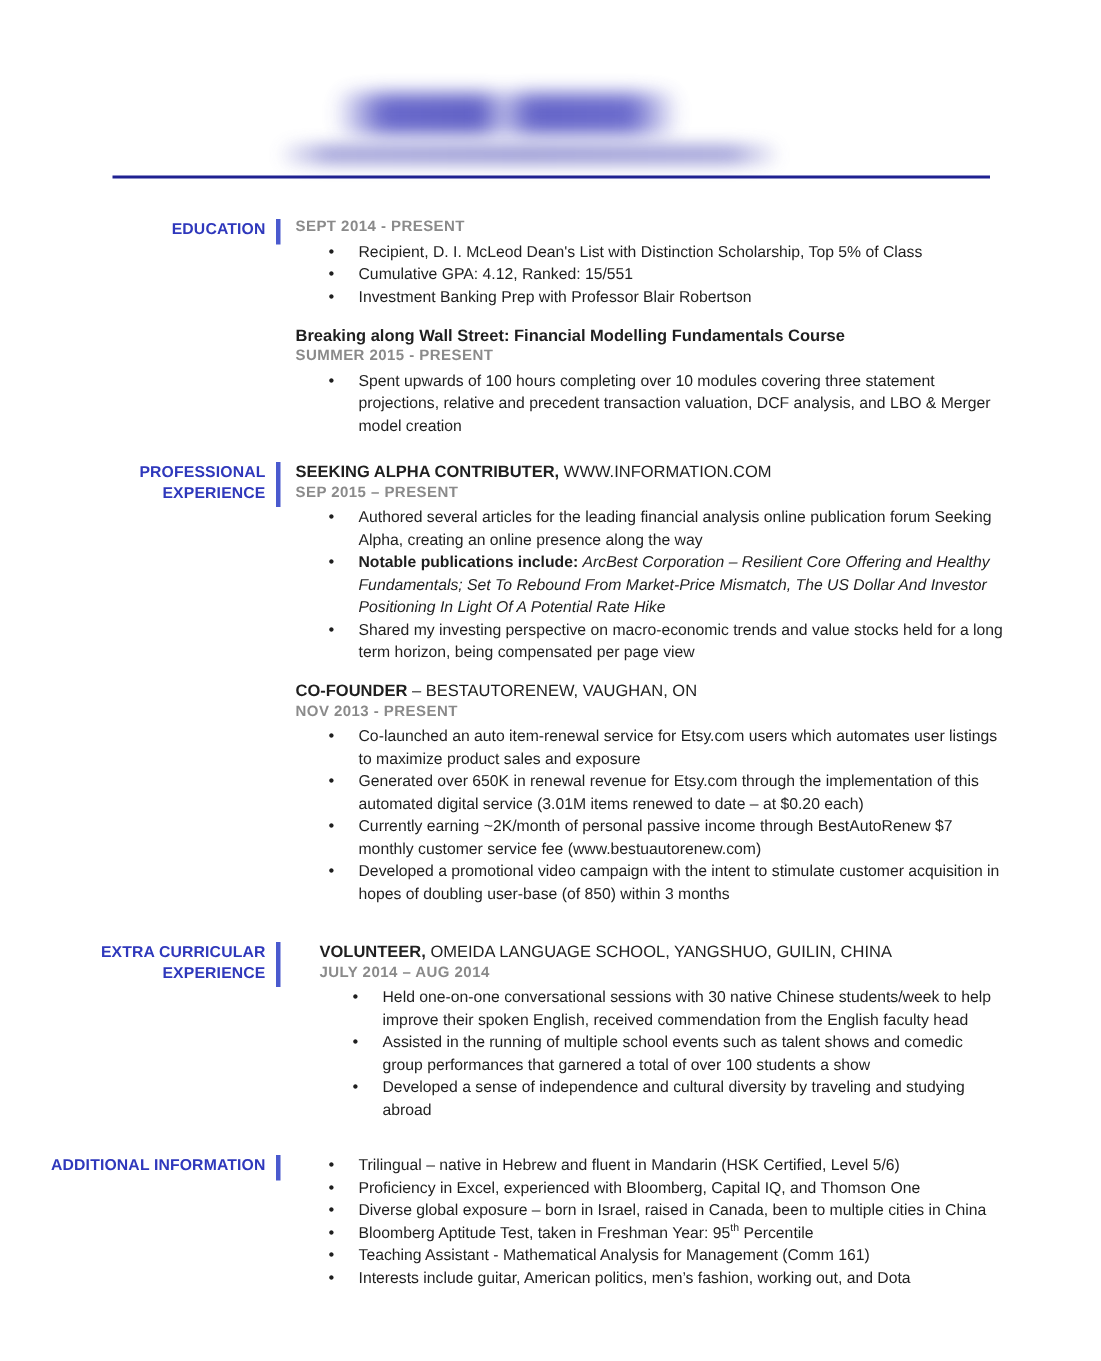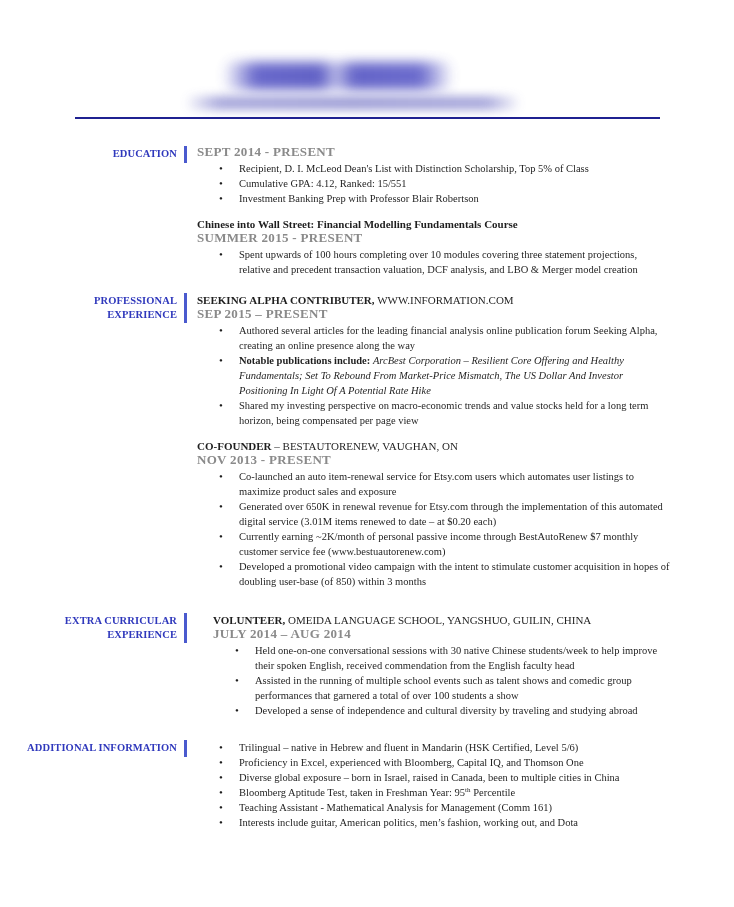--- a/index.html
+++ b/index.html
@@ -2,21 +2,21 @@
 <html><head>
 <meta charset="utf-8">
 <style>
   * { box-sizing: border-box; margin: 0; padding: 0; }
   html, body { background: #ffffff; }
   .page {
     position: relative;
     width: 734px;
     height: 907px;
     background: #ffffff;
-    font-family: Liberation Serif, serif;
+    font-family: Liberation Sans, sans-serif;
     color: #1f1f1f;
     overflow: hidden;
   }
 
   
   .blur-name {
     position: absolute;
     left: 224px; top: 62px;
     width: 228px; height: 28px;
     background: linear-gradient(90deg,
@@ -67,21 +67,21 @@
     line-height: 13.5px;
     letter-spacing: 0.1px;
     white-space: nowrap;
   }
   .content-col { flex: 1 1 auto; padding-left: 10px; padding-right: 64px; }
 
   .entry + .entry { margin-top: 11px; }
   .entry-title { font-size: 11px; line-height: 15px; }
   .entry-title .tb { font-weight: bold; }
   .entry-date {
-    font-size: 13px;
+    font-size: 10px;
     line-height: 12px;
     font-weight: bold;
     color: #8a8a8a;
     letter-spacing: 0.3px;
     margin-bottom: 3px;
   }
   ul.bullets { list-style: none; font-size: 10.5px; line-height: 15px; }
   ul.bullets li { position: relative; padding-left: 42px; }
   ul.bullets li::before {
     content: "\2022";
@@ -113,21 +113,21 @@
       <div class="content-col">
         <div class="entry">
           <div class="entry-date">SEPT 2014 - PRESENT</div>
           <ul class="bullets">
             <li>Recipient, D. I. McLeod Dean's List with Distinction Scholarship, Top 5% of Class</li>
             <li>Cumulative GPA: 4.12, Ranked: 15/551</li>
             <li>Investment Banking Prep with Professor Blair Robertson</li>
           </ul>
         </div>
         <div class="entry">
-          <div class="entry-title"><span class="tb">Chinese into Wall Street: Financial Modelling Fundamentals Course</span><span></span></div>
+          <div class="entry-title"><span class="tb">Breaking along Wall Street: Financial Modelling Fundamentals Course</span><span></span></div>
           <div class="entry-date">SUMMER 2015 - PRESENT</div>
           <ul class="bullets">
             <li>Spent upwards of 100 hours completing over 10 modules covering three statement projections, relative and precedent transaction valuation, DCF analysis, and LBO &amp; Merger model creation</li>
           </ul>
         </div>
       </div>
     </div>
 
     <div class="section sec-professional">
       <div class="label-col">

